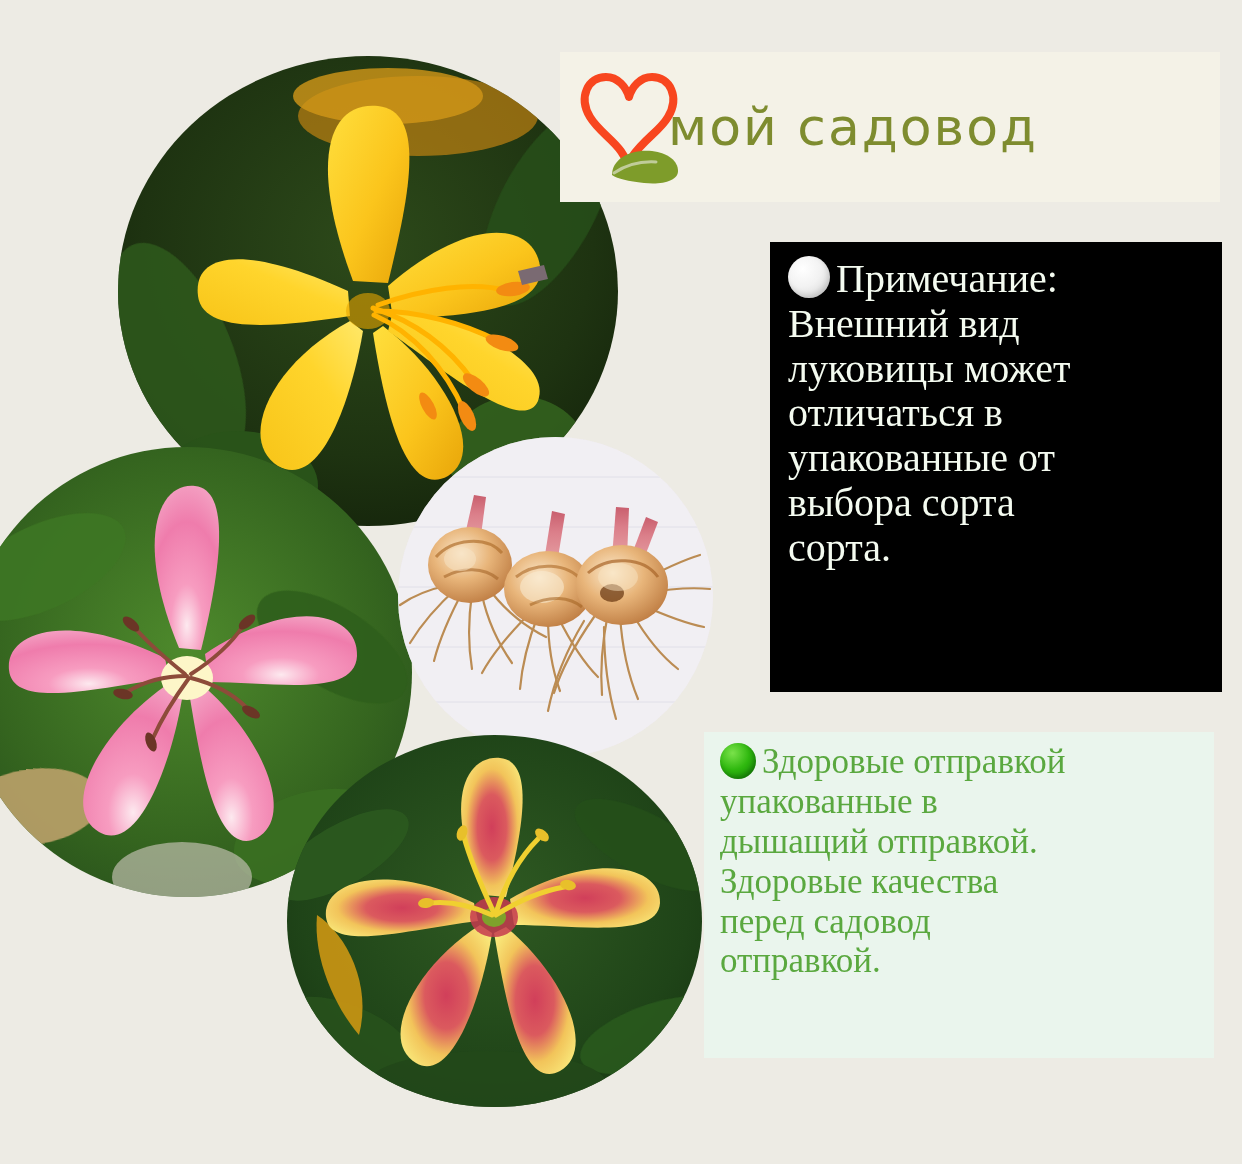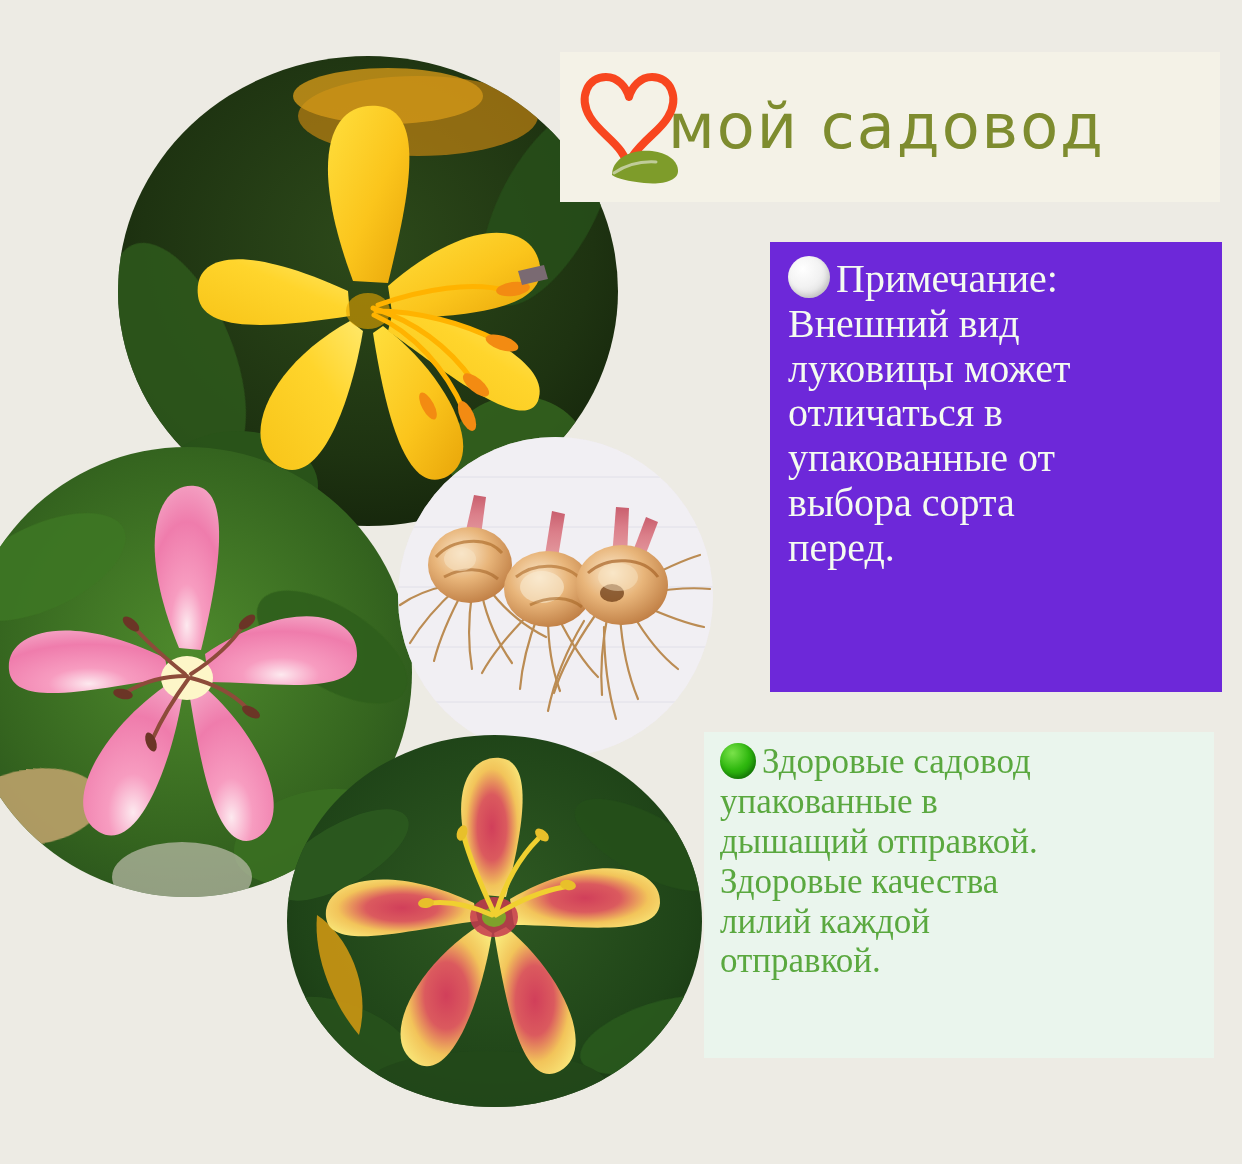--- a/index.html
+++ b/index.html
@@ -37,21 +37,21 @@
   .logo-mark {
     position: relative;
     width: 110px;
     height: 120px;
     flex: 0 0 110px;
     margin-left: 14px;
   }
   .logo-mark svg { display: block; }
   .logo-word {
     font-family: "DejaVu Sans", sans-serif;
-    font-size: 62px;
+    font-size: 52px;
     line-height: 1;
     color: #7e8c2f;
     letter-spacing: 2px;
     margin-left: -16px;
     white-space: nowrap;
     font-weight: 400;
   }
 
   
   .photo {
@@ -66,21 +66,21 @@
   #photo-bulbs       { left: 398px; top: 437px; width: 315px; height: 320px; }
   #photo-red-lily    { left: 287px; top: 735px; width: 415px; height: 372px; }
 
   
   .note-block {
     position: absolute;
     left: 770px;
     top: 242px;
     width: 452px;
     height: 450px;
-    background: #6d28d9;
+    background: #000000;
     box-sizing: border-box;
     padding: 14px 18px 10px 18px;
   }
   .note-block .note-text {
     color: #f4fbf0;
     font-family: "Liberation Serif", serif;
     font-size: 40px;
     line-height: 1.12;
     letter-spacing: 0px;
     margin: 0;
@@ -372,28 +372,28 @@
   </div>
 
   <div class="note-block">
     <p class="note-text">
       <span class="bullet bullet-white"></span><span>Примечание:</span><br>
       <span>Внешний вид</span><br>
       <span>луковицы может</span><br>
       <span>отличаться в</span><br>
       <span>упакованные от</span><br>
       <span>выбора сорта</span><br>
-      <span>перед.</span>
+      <span>сорта.</span>
     </p>
   </div>
 
   <div class="quality-block">
     <p class="quality-text">
-      <span class="bullet bullet-green"></span><span>Здоровые садовод</span><br>
+      <span class="bullet bullet-green"></span><span>Здоровые отправкой</span><br>
       <span>упакованные в</span><br>
       <span>дышащий отправкой.</span><br>
       <span>Здоровые качества</span><br>
-      <span>лилий каждой</span><br>
+      <span>перед садовод</span><br>
       <span>отправкой.</span>
     </p>
   </div>
 
 </div>
 
 </body></html>

